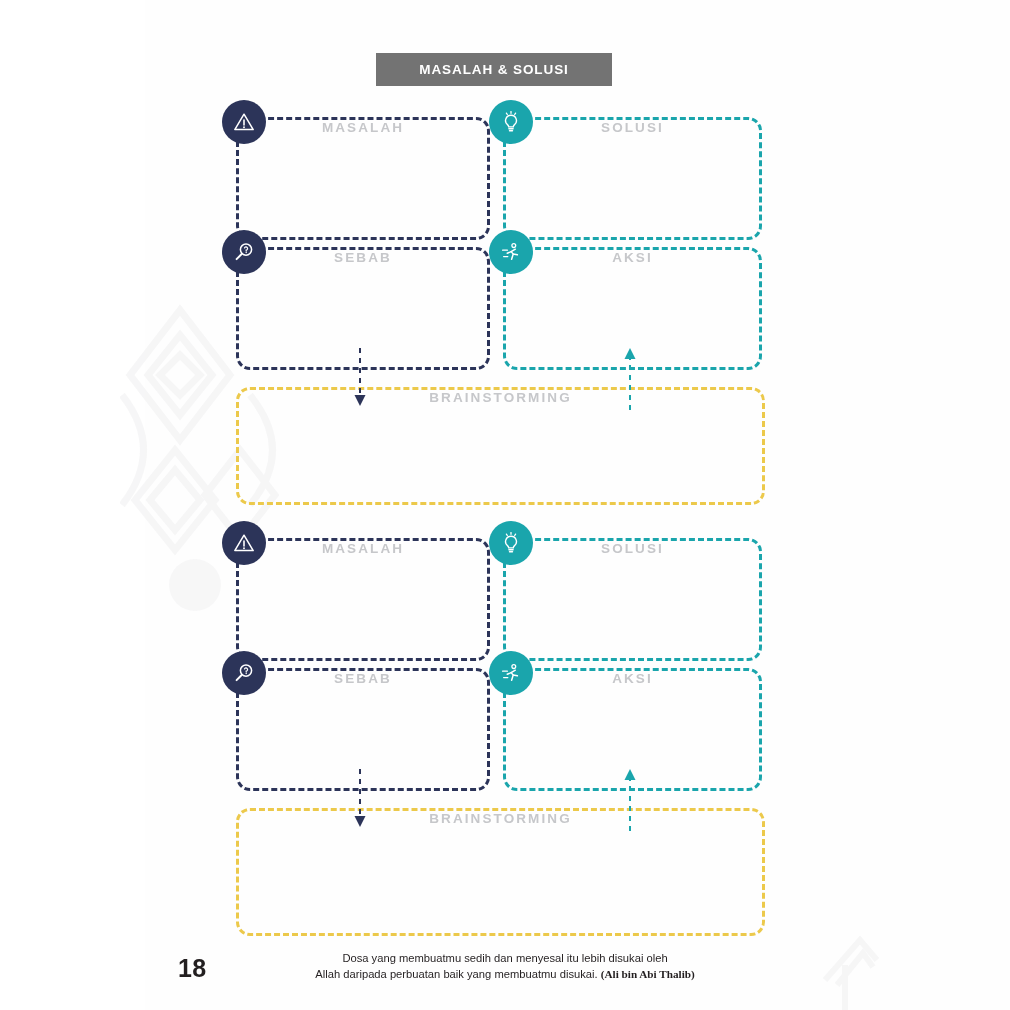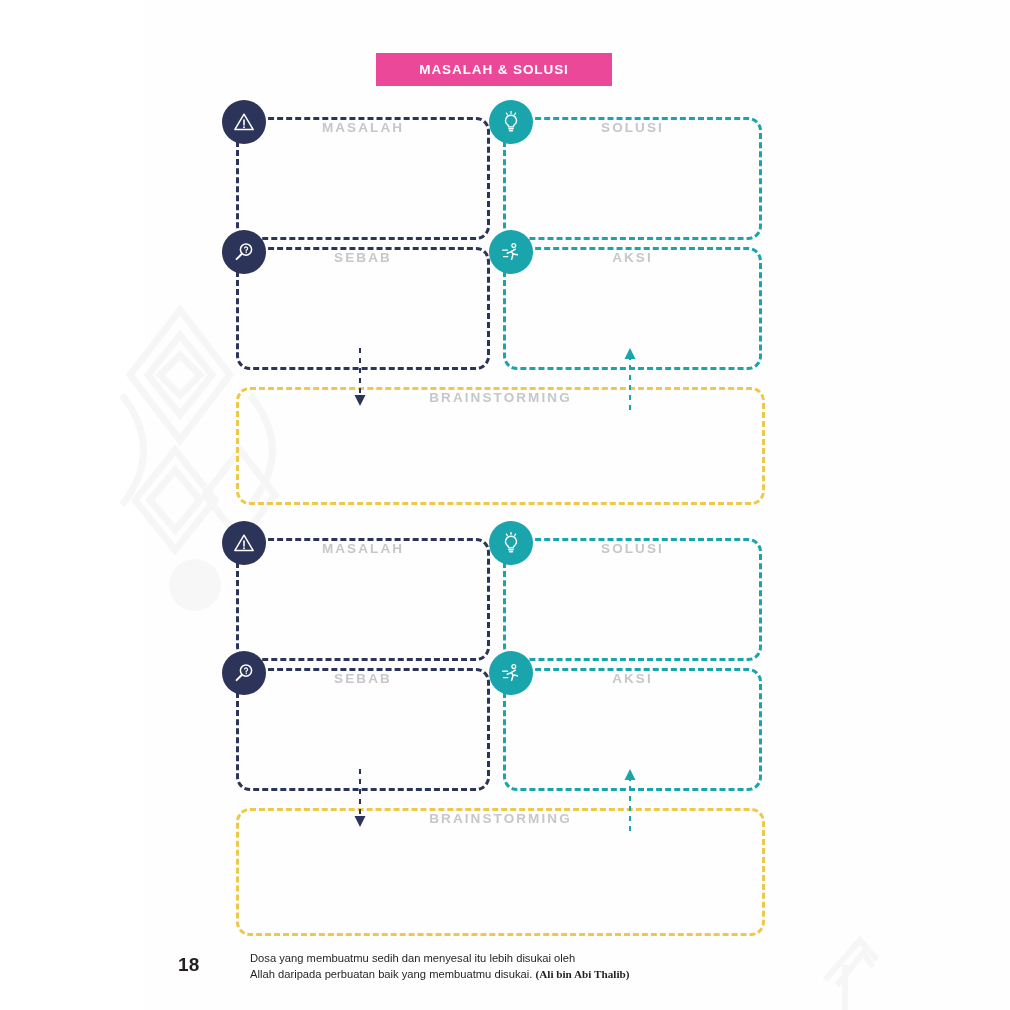--- a/index.html
+++ b/index.html
@@ -33,21 +33,21 @@
     pointer-events: none;
   }
   .wm-left  { left: 120px; top: 300px; width: 230px; height: 330px; opacity: .55; }
   .wm-right { left: 815px; top: 925px; width: 130px; height: 90px;  opacity: .55; }
 
   
   .banner {
     position: absolute;
     left: 376px; top: 53px;
     width: 236px; height: 33px;
-    background: #ec4899;
+    background: #737373;
     display: flex;
     align-items: center;
     justify-content: center;
   }
   .banner span {
     color: #ffffff;
     font-size: 13.5px;
     font-weight: bold;
     letter-spacing: .9px;
   }
@@ -88,29 +88,30 @@
   
   .connector {
     position: absolute;
     z-index: 3;
   }
 
   
   .page-number {
     position: absolute;
     left: 178px; top: 954px;
-    font-size: 19px;
+    font-size: 25px;
     font-weight: bold;
     color: #231f20;
     letter-spacing: .3px;
   }
   .quote {
     position: absolute;
     left: 250px; top: 950px;
     width: 510px;
+    text-align: center;
     font-size: 11.2px;
     line-height: 16px;
     color: #231f20;
   }
   .quote b { font-weight: bold; font-family: Liberation Serif, serif; }
 </style>
 </head>
 <body>
 
 <div id="page">

